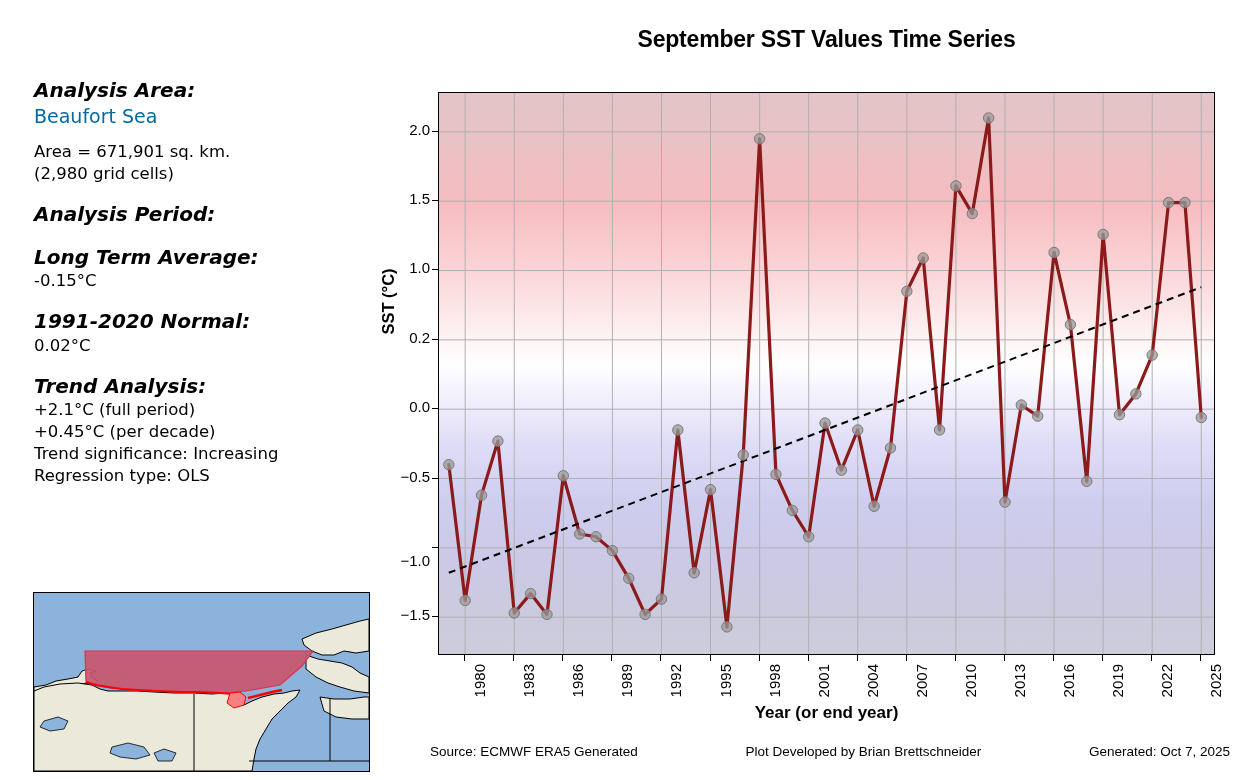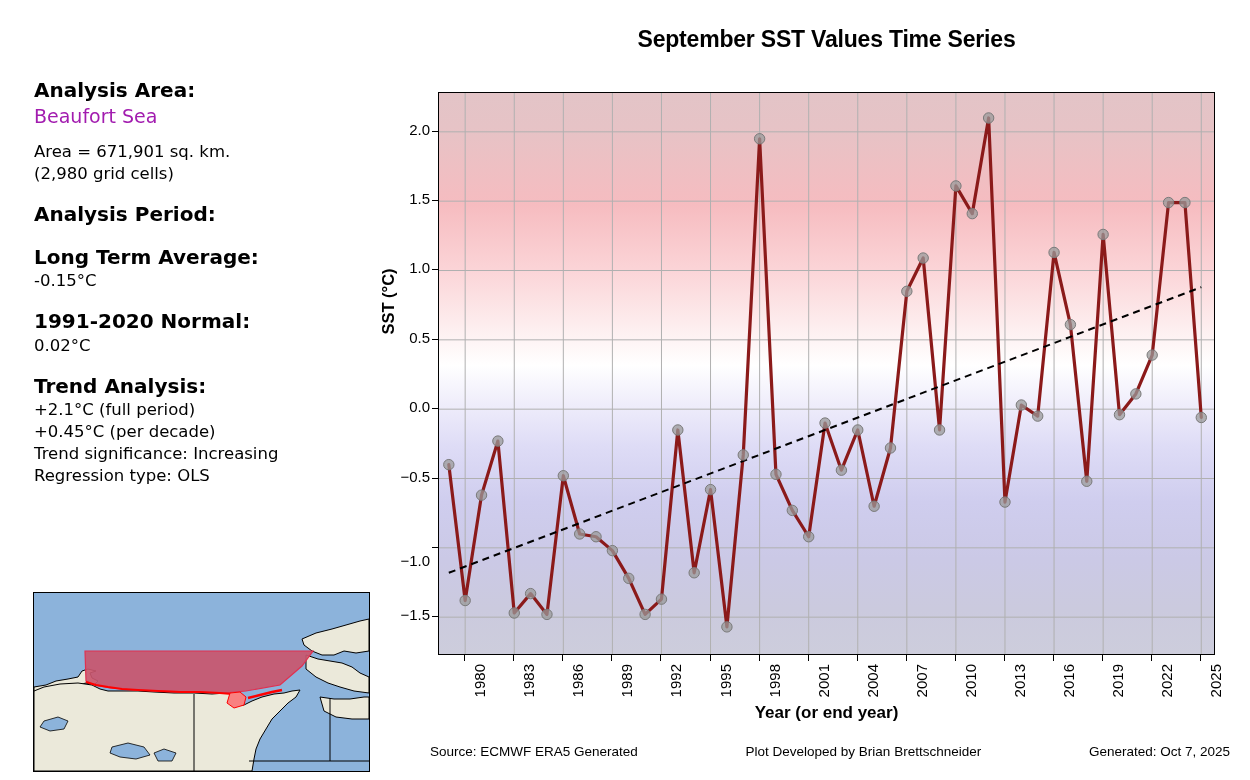--- a/index.html
+++ b/index.html
@@ -34,25 +34,26 @@
     position: absolute;
     left: 34px;
     top: 78px;
     width: 340px;
   }
   .side-head {
     font-size: 20px;
     font-weight: bold;
     line-height: 1.28;
     margin: 0;
+    font-style: italic;
   }
   .side-sub-red {
     font-size: 19px;
     line-height: 1.3;
-    color: #a21caf;
+    color: #0369a1;
     margin: 0;
   }
   .side-line {
     font-size: 16.5px;
     line-height: 1.33;
     margin: 0;
   }
   .gap-lg { height: 17px; }
   .gap-md { height: 13px; }
 
@@ -307,21 +308,21 @@
       <circle cx="745.92" cy="109.55" r="5.2" fill="#9a9a9a" fill-opacity="0.75" stroke="#7a7a7a" stroke-width="1"></circle>
       <circle cx="762.28" cy="324.49" r="5.2" fill="#9a9a9a" fill-opacity="0.75" stroke="#7a7a7a" stroke-width="1"></circle>
     </svg>
 </div>
 
 <div id="ytick-layer">
     <div class="ytick" style="top: 514.172px;">−1.5</div>
     <div class="ytick" style="top: 460px;">−1.0</div>
     <div class="ytick" style="top: 375.502px;">−0.5</div>
     <div class="ytick" style="top: 306.167px;">0.0</div>
-    <div class="ytick" style="top: 236.833px;">0.5</div>
+    <div class="ytick" style="top: 236.833px;">0.2</div>
     <div class="ytick" style="top: 167.498px;">1.0</div>
     <div class="ytick" style="top: 98.1626px;">1.5</div>
     <div class="ytick" style="top: 28.8276px;">2.0</div>
   </div>
 <div id="xtick-layer">
     <div class="xtick" style="left: 471.173px;">1980</div>
     <div class="xtick" style="left: 520.246px;">1983</div>
     <div class="xtick" style="left: 569.32px;">1986</div>
     <div class="xtick" style="left: 618.394px;">1989</div>
     <div class="xtick" style="left: 667.467px;">1992</div>

